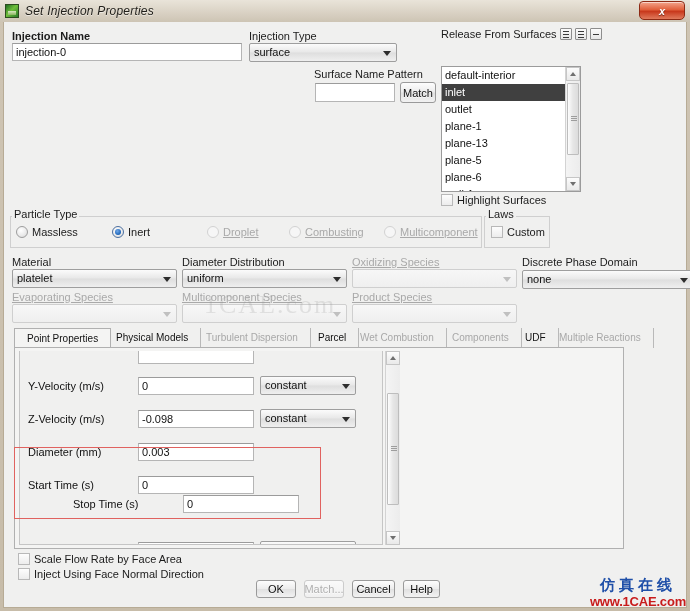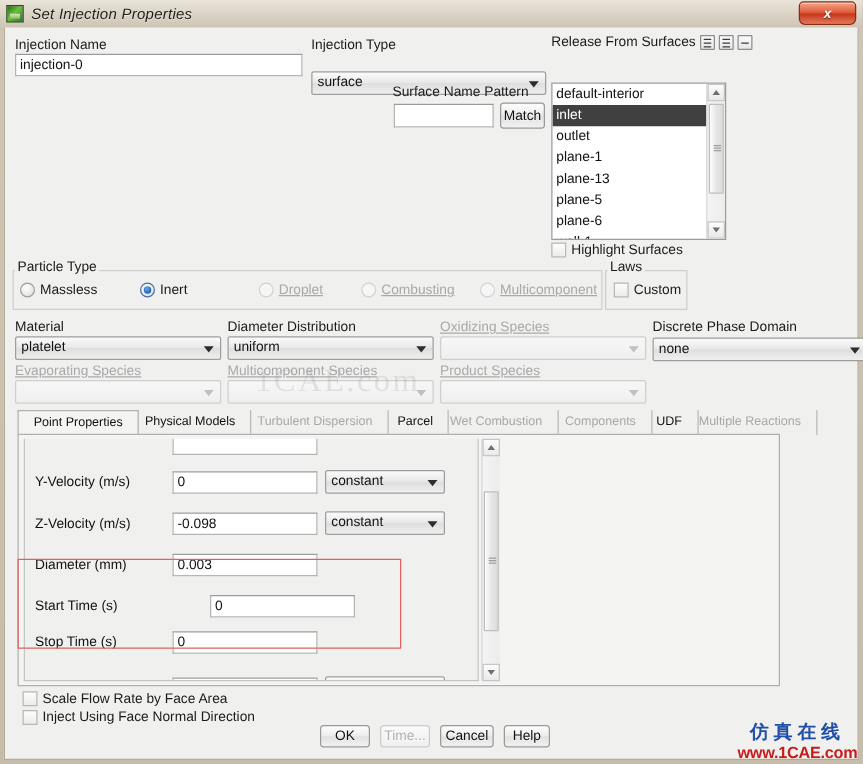--- a/index.html
+++ b/index.html
@@ -248,25 +248,25 @@
 <div id="window">
 
   <div id="titlebar">
     <div id="title-icon"></div>
     <div id="title-text">Set Injection Properties</div>
     <div id="close-btn">x</div>
   </div>
 
   <div id="client">
 
-    <div class="lbl" style="position:absolute;left:8px;top:8px;">Injection Name</div>
+    <div class="lbl" style="position:absolute;left:8px;top:8px;font-weight:bold;">Injection Name</div>
     <input class="tin" style="position: absolute; left: 8px; top: 21px; width: 230px;" value="injection-0">
 
     <div class="lbl" style="position:absolute;left:245px;top:8px;">Injection Type</div>
-    <div class="combo" style="position:absolute;left:245px;top:35px;width:188px;">
+    <div class="combo" style="position:absolute;left:245px;top:21px;width:148px;">
       <span>surface</span>
       <span class="arw"></span>
     </div>
 
     <div class="lbl" style="position:absolute;left:310px;top:46px;">Surface Name Pattern</div>
     <input class="tin" style="position: absolute; left: 311px; top: 61px; width: 80px; height: 19px;" value="">
     <div class="btn" style="position:absolute;left:396px;top:60px;width:36px;height:21px;">Match</div>
 
     <div style="position:absolute;left:437px;top:6px;display:flex;align-items:center;">
       <div class="lbl">Release From Surfaces</div>
@@ -419,25 +419,25 @@
             </div>
             <div class="prow" style="top: 51px;">
               <div class="pname">Z-Velocity (m/s)</div>
               <input class="tin pval" value="-0.098" style="">
               <div class="combo pcombo"><span>constant</span><span class="arw"></span></div>
             </div>
             <div class="prow" style="top: 84px;">
               <div class="pname">Diameter (mm)</div>
               <input class="tin pval" value="0.003" style="">
             </div>
-            <div class="prow" style="top: 117px; gap: 30px;">
+            <div class="prow" style="top: 117px;">
               <div class="pname">Start Time (s)</div>
               <input class="tin pval" value="0" style="">
             </div>
-            <div class="prow" style="top: 146px;">
+            <div class="prow" style="top: 136px; margin-left: 45px;">
               <div class="pname">Stop Time (s)</div>
               <input class="tin pval" value="0" style="">
             </div>
             <div class="prow" style="top: 183px;">
               <div class="pname">Total Flow Rate (kg/s)</div>
               <input class="tin pval" value="1.3853e-07" style="">
               <div class="combo pcombo"><span>constant</span></div>
             </div>
           </div>
       </div>
@@ -464,21 +464,21 @@
     <div class="check" style="left:14px;top:531px;">
       <span class="cbox"></span>
       <span class="lbl">Scale Flow Rate by Face Area</span>
     </div>
     <div class="check" style="left:14px;top:546px;">
       <span class="cbox"></span>
       <span class="lbl">Inject Using Face Normal Direction</span>
     </div>
 
     <div class="btn" style="position:absolute;left:252px;top:558px;width:40px;height:18px;">OK</div>
-    <div class="btn dis" style="position:absolute;left:300px;top:558px;width:40px;height:18px;">Time...</div>
+    <div class="btn dis" style="position:absolute;left:300px;top:558px;width:40px;height:18px;">Match...</div>
     <div class="btn" style="position:absolute;left:348px;top:558px;width:43px;height:18px;">Cancel</div>
     <div class="btn" style="position:absolute;left:399px;top:558px;width:37px;height:18px;">Help</div>
   </div>
 
   <div id="wm-br">
     <div id="wm-cn">仿真在线</div>
     <div id="wm-url">www.1CAE.com</div>
   </div>
 </div>
 

